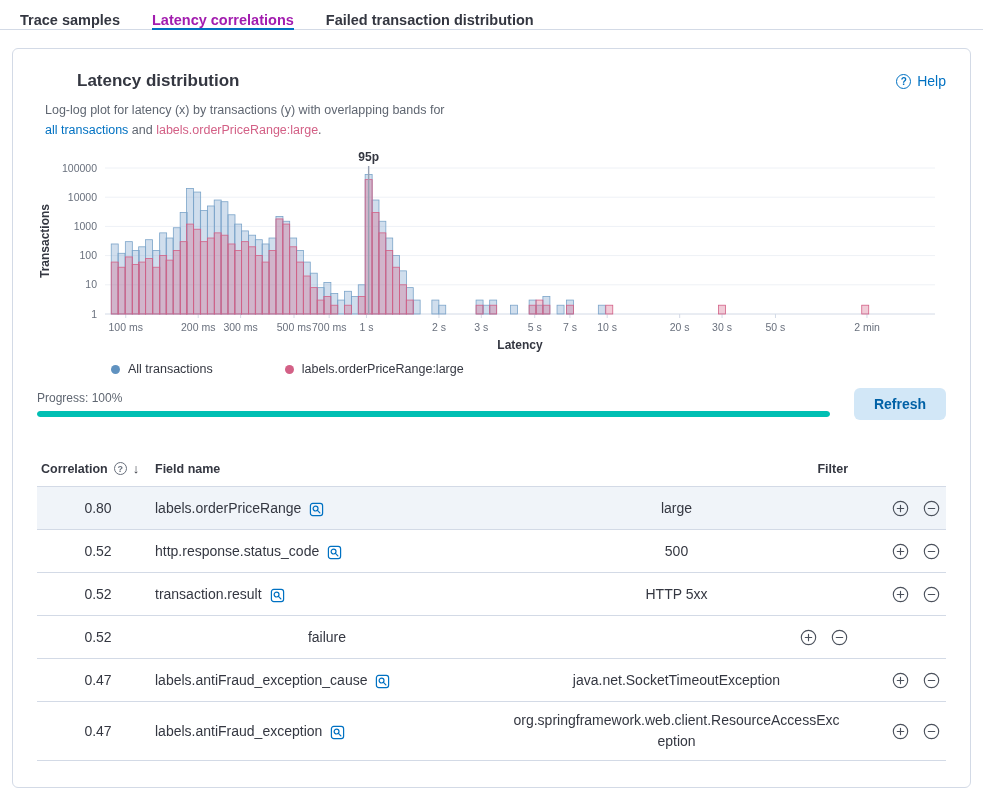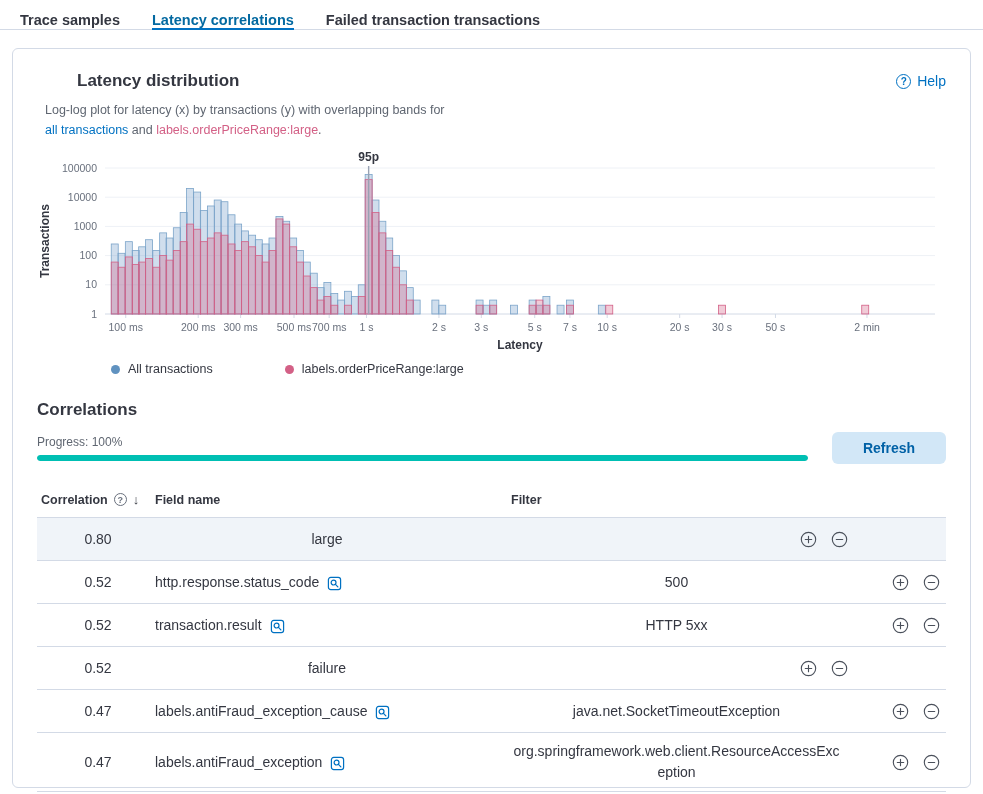--- a/index.html
+++ b/index.html
@@ -6,21 +6,21 @@
   html,body { margin:0; padding:0; }
   body {
     width: 983px; height: 794px; overflow: hidden;
     background: #fff; color: #343741;
     font-family: "Liberation Sans", sans-serif;
   }
 
   
   .tabs { display:flex; gap:32px; padding:12px 20px 0; border-bottom:1px solid #d3dae6; }
   .tab { font-weight:700; font-size:14.5px; color:#343741; cursor:pointer; border-bottom:2px solid transparent; margin-bottom:-1px; }
-  .tab.active { color:#0369a1; border-bottom-color:#0071c2;text-align:center; }
+  .tab.active { color:#a21caf; border-bottom-color:#0071c2;text-align:center; }
 
   
   .panel { margin:18px 12px 0; border:1px solid #d3dae6; border-radius:6px; padding:22px 24px 10px; height: 740px; }
 
   .panel-head { display:flex; justify-content:space-between; align-items:center;margin-left:40px; }
   .panel-title { margin:0; font-size:17px; font-weight:700; }
   .help { display:inline-flex; align-items:center; gap:6px; color:#0071c2; font-size:14px; font-weight:500; cursor:pointer; text-decoration:none; }
   .help-icon { width:15px; height:15px; border:1.4px solid #0071c2; border-radius:50%; font-size:10px; font-weight:700;
                display:inline-flex; align-items:center; justify-content:center; }
 
@@ -35,50 +35,50 @@
   .legend-item { display:flex; align-items:center; gap:8px; }
   .legend-dot { width:9px; height:9px; border-radius:50%; flex:0 0 auto; }
 
   .corr-heading { margin:24px 0 0; font-size:17px; font-weight:700; }
 
   .progress-row { display:flex; align-items:center; gap:24px; margin-top:12px; }
   .progress-wrap { flex:1; }
   .progress-label { font-size:12px; color:#5f6671; margin-bottom:6px; }
   .progress-track { height:6px; border-radius:3px; background:#e9edf3; overflow:hidden; }
   .progress-fill { height:100%; border-radius:3px; }
-  .refresh { flex:0 0 auto; width:114px; height:32px; border:none; border-radius:6px;
+  .refresh { flex:0 0 auto; width:92px; height:32px; border:none; border-radius:6px;
              background:#d2e7f7; color:#0061a6; font-weight:700; font-size:14px;
              font-family: "Liberation Sans", sans-serif; cursor:pointer; }
 
   
-  .table { margin-top:22px; }
+  .table { margin-top:35px; }
   .thead, .trow { display:grid; grid-template-columns:118px 356px 1fr 92px; align-items:center; }
   .thead { font-size:12.5px; font-weight:700; padding:6px 0 10px; border-bottom:1px solid #d3dae6; }
   .th-corr { display:flex; align-items:center; gap:3px; padding-left:4px; cursor:pointer; }
   .qicon { width:13px; height:13px; border:1px solid #69707d; color:#69707d; border-radius:50%;
            font-size:9px; font-weight:700; display:inline-flex; align-items:center; justify-content:center; margin-left:3px; }
   .sort { font-size:13px; margin-left:3px; font-weight:400; }
-  .th-filter { text-align:left; padding-right:6px; }
+  .th-filter { text-align:right; padding-right:6px; }
 
   .trow { min-height:43px; border-bottom:1px solid #d3dae6; font-size:14px;text-align:center; }
   .trow.hl { background:#f0f4f9; }
   .c-corr { padding-left:4px; }
   .c-field { display:flex; align-items:center; gap:8px; }
   .inspect { display:inline-flex; cursor:pointer; margin-top:2px; }
   .c-value { max-width:378px; word-break:break-all; line-height:1.5; padding:8px 12px 8px 0; }
   .c-filter { display:flex; justify-content:flex-end; gap:14px; padding-right:6px; color:#4a505b; }
   .fbtn { display:inline-flex; cursor:pointer; }
 </style>
 </head>
 <body>
 
 <div class="tabs">
     <div class="tab">Trace samples</div>
     <div class="tab active">Latency correlations</div>
-    <div class="tab">Failed transaction transactions</div>
+    <div class="tab">Failed transaction distribution</div>
   </div>
 
 <div class="panel">
 
   <div class="panel-head">
     <h2 class="panel-title">Latency distribution</h2>
     <a class="help">
       <span class="help-icon">?</span>
       <span>Help</span>
     </a>
@@ -262,21 +262,20 @@
       <div class="legend-item">
         <span class="legend-dot" style="background: rgb(96, 146, 192);"></span>
         <span>All transactions</span>
       </div>
       <div class="legend-item">
         <span class="legend-dot" style="background: rgb(211, 96, 134);"></span>
         <span>labels.orderPriceRange:large</span>
       </div>
     </div>
 
-  <h3 class="corr-heading">Correlations</h3>
 
   <div class="progress-row">
     <div class="progress-wrap">
       <div class="progress-label">Progress: 100%</div>
       <div class="progress-track">
         <div class="progress-fill" style="width: 100%; background: rgb(0, 191, 179);"></div>
       </div>
     </div>
     <button class="refresh">Refresh</button>
   </div>
@@ -287,20 +286,30 @@
         <span>Correlation</span>
         <span class="qicon">?</span>
         <span class="sort">↓</span>
       </div>
       <div>Field name</div>
       <div class="th-filter">Filter</div>
     </div>
     <div>
         <div class="trow hl">
           <div class="c-corr">0.80</div>
+          <div class="c-field">
+            <span>labels.orderPriceRange</span>
+            <span class="inspect">
+              <svg viewBox="0 0 16 16" width="15" height="15">
+                <rect x="1.5" y="1.5" width="13" height="13" rx="2.5" fill="none" stroke="#0071c2" stroke-width="1.3"></rect>
+                <circle cx="7" cy="7" r="2.6" fill="none" stroke="#0071c2" stroke-width="1.3"></circle>
+                <path d="M9 9l2.6 2.6" stroke="#0071c2" stroke-width="1.3" stroke-linecap="round"></path>
+              </svg>
+            </span>
+          </div>
           <div class="c-value">large</div>
           <div class="c-filter">
             <span class="fbtn">
               <svg viewBox="0 0 18 18" width="17" height="17">
                 <circle cx="9" cy="9" r="7.6" fill="none" stroke="currentColor" stroke-width="1.2"></circle>
                 <path d="M9 5.6v6.8M5.6 9h6.8" stroke="currentColor" stroke-width="1.2" stroke-linecap="round"></path>
               </svg>
             </span>
             <span class="fbtn">
               <svg viewBox="0 0 18 18" width="17" height="17">

